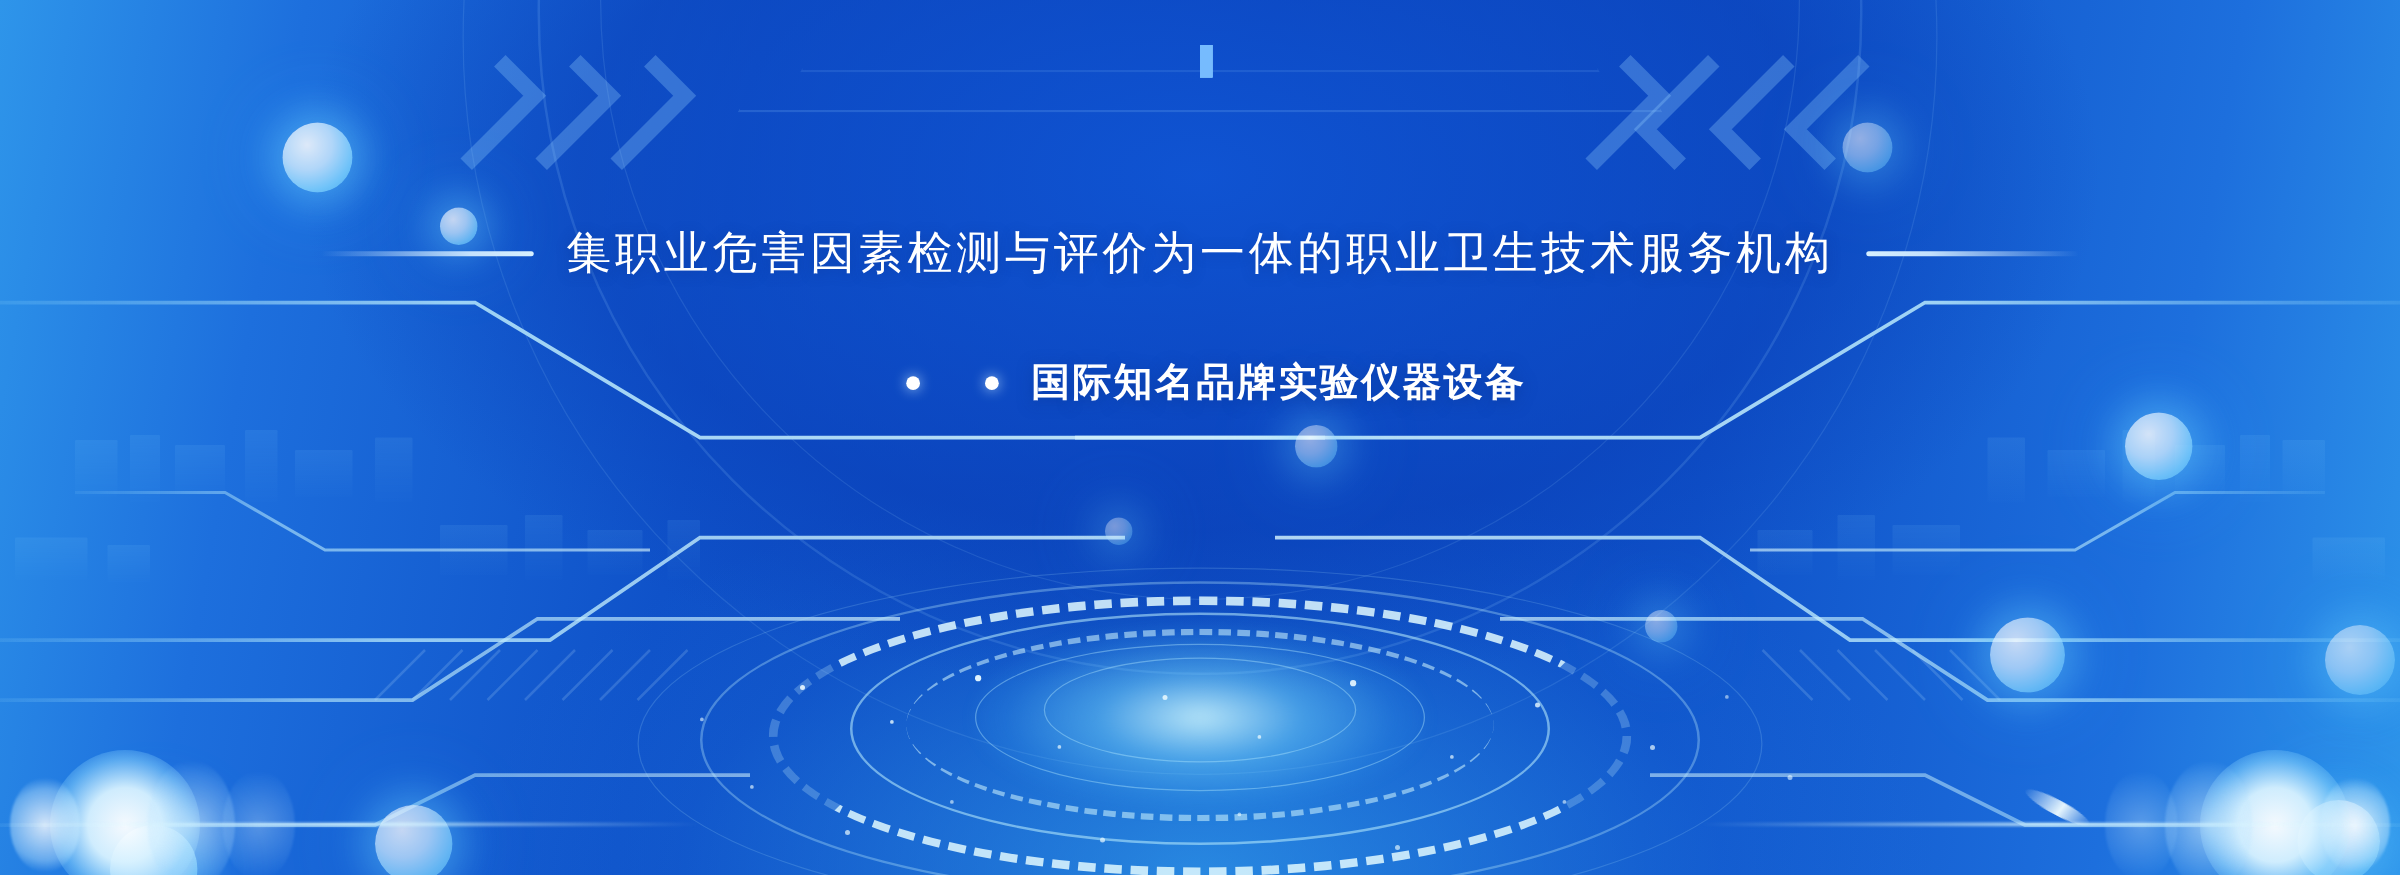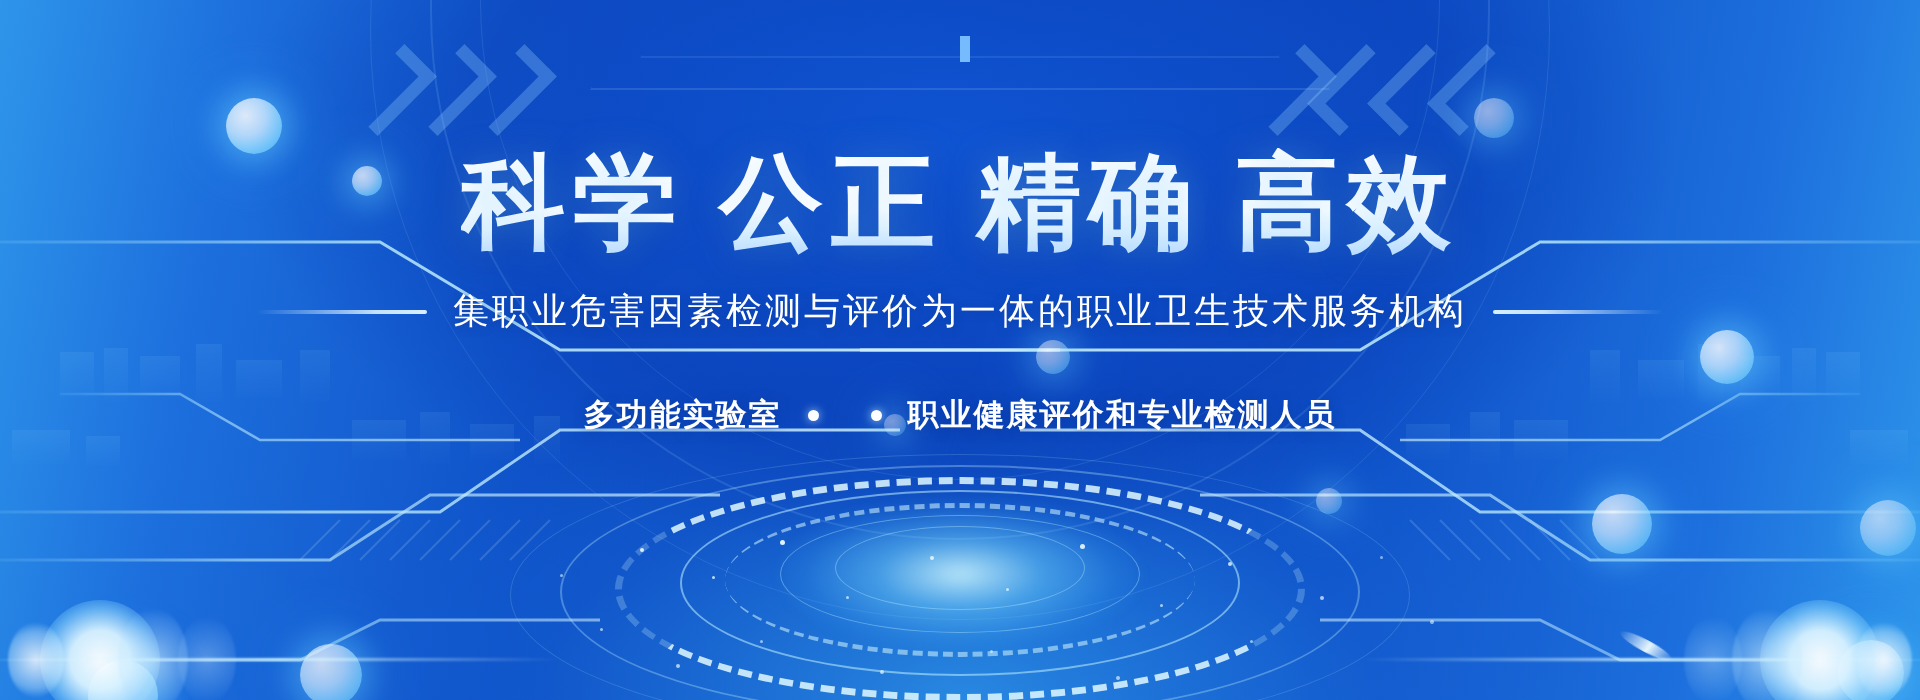--- a/index.html
+++ b/index.html
@@ -350,31 +350,27 @@
     <div class="flare-core" style="right:40px;  top:600px; width:120px; height:120px; opacity:.95;"></div>
     <div class="flare" style="right:8px;   top:622px; width:56px;  height:76px; background:radial-gradient(circle,#ffffff 0%,rgba(200,235,255,.5) 60%,rgba(180,225,255,0) 80%); opacity:.8;"></div>
     <div class="flare" style="right:118px; top:608px; width:70px;  height:104px; background:radial-gradient(circle,rgba(225,245,255,.7) 0%,rgba(170,220,255,.22) 65%,rgba(150,210,255,0) 82%); opacity:.8;"></div>
     <div class="flare" style="right:178px; top:616px; width:58px;  height:88px; background:radial-gradient(circle,rgba(215,240,255,.45) 0%,rgba(170,220,255,.12) 65%,rgba(150,210,255,0) 82%); opacity:.7;"></div>
     <div class="flare-streak" style="right:0; top:658px; width:560px;"></div>
     <div style="position:absolute; right:245px; top:640px; width:58px; height:12px; background:linear-gradient(100deg, rgba(235,250,255,0) 0%, rgba(240,252,255,.95) 55%, rgba(235,250,255,0) 100%); transform:rotate(28deg); border-radius:50%; filter:blur(0.6px);"></div>
   </div>
 
   <div class="content">
 
-    <h1 class="headline">
-      <span>科学</span><span class="gap"></span><span>公正</span><span class="gap"></span><span>精确</span><span class="gap"></span><span>高效</span>
-    </h1>
 
     <div class="sub-row">
       <span class="rule left"></span>
       <span class="subtitle">集职业危害因素检测与评价为一体的职业卫生技术服务机构</span>
       <span class="rule right"></span>
     </div>
 
     <div class="tagline">
-      <span>多功能实验室</span>
       <span class="bullet"></span>
       <span class="bullet"></span>
-      <span>职业健康评价和专业检测人员</span>
+      <span>国际知名品牌实验仪器设备</span>
     </div>
 
   </div>
 </div>
 
 </body></html>

